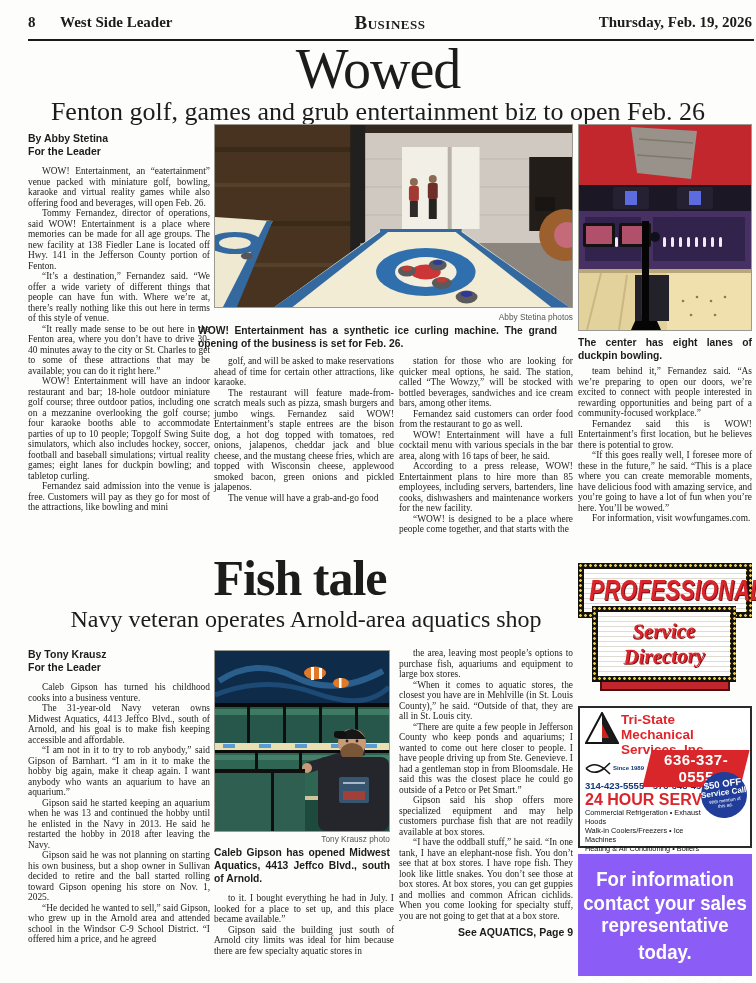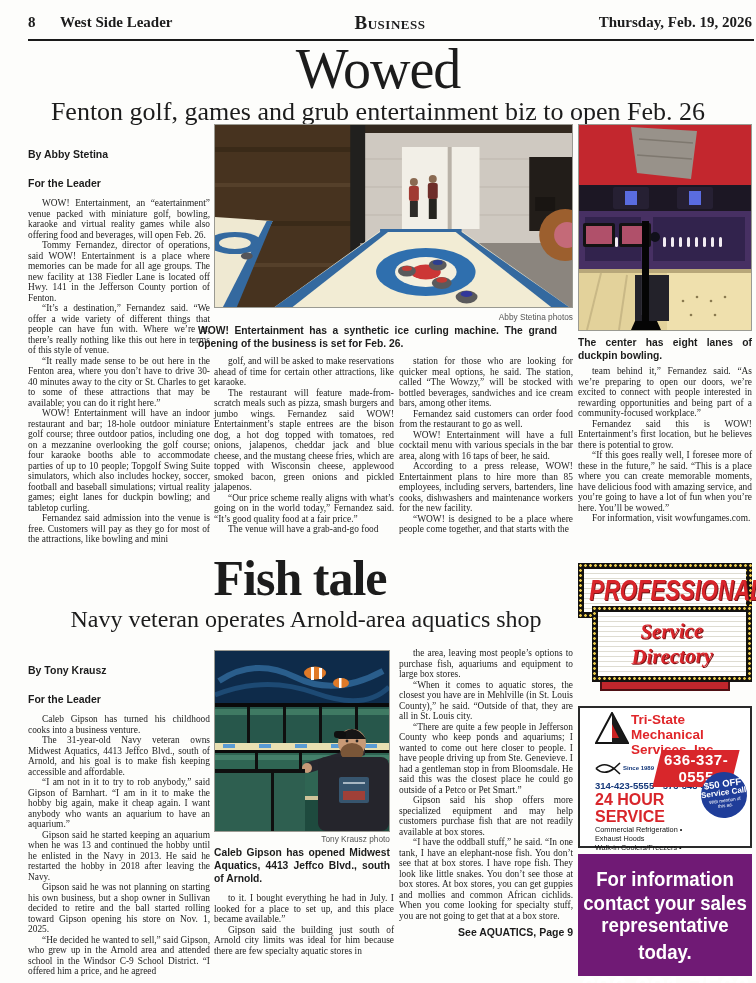--- a/index.html
+++ b/index.html
@@ -13,55 +13,55 @@
   .mast-rule{position:absolute;top:39px;left:28px;right:2px;height:2px;background:#1a1a1a;}
   
   .h-wowed{position:absolute;top:40px;left:0;width:756px;text-align:center;font-size:56px;font-weight:normal;letter-spacing:-1px;line-height:58px;}
   .sub-wowed{position:absolute;top:98px;left:0;width:756px;text-align:center;font-size:26px;line-height:28px;}
   .h-fish{position:absolute;top:552px;left:0;width:600px;text-align:center;font-size:50px;font-weight:bold;letter-spacing:-1px;line-height:52px;}
   .sub-fish{position:absolute;top:606px;left:0;width:612px;text-align:center;font-size:24px;line-height:26px;}
   
   .col{position:absolute;font-size:9.4px;line-height:10.5px;text-align:justify;}
   .col p{margin:0;text-indent:14px;}
   .byline{font-family:"Liberation Sans",sans-serif;font-weight:bold;font-size:10.5px;line-height:12.5px;margin-bottom:9px;text-align:left;text-indent:0;}
-  .byline div{text-indent:0;margin-top:16px;}
+  .byline div{text-indent:0;}
   .caption{position:absolute;font-family:"Liberation Sans",sans-serif;font-weight:bold;font-size:10.3px;line-height:13px;text-align:justify;}
   .credit{position:absolute;font-family:"Liberation Sans",sans-serif;font-size:8.3px;color:#555;text-align:right;}
   .jump{font-family:"Liberation Sans",sans-serif;font-weight:bold;font-size:10.5px;text-align:right;margin-top:6px;}
   
   .photo{position:absolute;border:1px solid #9a9a92;box-sizing:border-box;background:#222;}
   .photo svg{display:block;width:100%;height:100%;}
   
   .ad-directory{position:absolute;left:578px;top:563px;width:174px;}
   .marquee{background-color:#141210;background-image:radial-gradient(circle at 2.5px 2.5px,#e8c94a 1.05px,rgba(0,0,0,0) 1.6px);background-size:5px 5px;padding:6px;box-sizing:border-box;}
   .marquee-inner{background:repeating-linear-gradient(#ffffff 0 4px,#dedcd2 4px 5px);text-align:center;padding:8px 2px;}
   .m-top{width:174px;}
-  .m-bottom{width:160px;margin-left:14px;margin-top:-12px;position:relative;}
+  .m-bottom{width:144px;margin-left:14px;margin-top:-12px;position:relative;}
   .m-title{color:#d9252b;font-family:"Liberation Sans",sans-serif;font-weight:bold;font-style:italic;font-size:23px;transform:scale(.96,1.25);text-shadow:1px 1px 0 #7e1416;}
   .m-sub{color:#d9252b;font-family:"Liberation Serif",serif;font-weight:bold;font-style:italic;font-size:21px;transform:rotate(-1deg);text-shadow:1px 1px 0 #7e1416;}
   .m-bar{width:72%;height:8px;margin:-1px auto 0;background:#c0262c;border:2px solid #4e1013;border-top:none;}
   
-  .ad-tristate{position:absolute;left:578px;top:706px;width:174px;height:142px;background:#fff;border:2px solid #2a2a2a;box-sizing:border-box;font-family:"Liberation Sans",sans-serif;padding:4px 15px;}
+  .ad-tristate{position:absolute;left:578px;top:706px;width:174px;height:142px;background:#fff;border:2px solid #2a2a2a;box-sizing:border-box;font-family:"Liberation Sans",sans-serif;padding:4px 5px;}
   .ts-head{position:relative;padding-left:36px;min-height:34px;}
   .ts-tri{position:absolute;left:0;top:0;}
   .ts-name{color:#e0262a;font-weight:bold;font-size:13.5px;line-height:15px;}
   .ts-phone-row{display:flex;align-items:center;margin-top:2px;height:18px;}
   .ts-since{font-size:6px;font-weight:bold;color:#15387a;white-space:nowrap;margin:0 3px 0 2px;}
   .ts-banner{flex:1;background:#d8262b;transform:skewX(-14deg);text-align:center;padding:1px 0;}
   .ts-banner span{display:inline-block;transform:skewX(14deg);color:#fff;font-weight:bold;font-size:15px;letter-spacing:.5px;}
   .ts-alt{color:#15387a;font-weight:bold;font-size:9.5px;text-align:left;margin-top:3px;}
   .ts-hours{color:#d8262b;font-weight:bold;font-size:16px;line-height:17px;}
   .ts-services{font-size:7.3px;font-weight:normal;line-height:9px;color:#111;padding-right:42px;}
   .ts-circle{position:absolute;right:3px;top:64px;width:46px;height:46px;border-radius:50%;background:#1f3d99;color:#fff;text-align:center;transform:rotate(-8deg);padding-top:7px;box-sizing:border-box;}
   .ts-circle .a{font-size:9.5px;font-weight:bold;line-height:9px;}
   .ts-circle .b{font-size:8px;font-weight:bold;line-height:9px;}
   .ts-circle .c{font-size:4.6px;line-height:5px;width:34px;margin:1px auto 0;}
   .ts-slogan{color:#d8262b;font-weight:bold;font-style:italic;font-size:9.2px;text-align:center;margin-top:4px;font-family:"Liberation Serif",serif;}
   
-  .ad-sales{position:absolute;left:578px;top:854px;width:174px;height:122px;background:#701a75;color:#fff;font-family:"Liberation Sans",sans-serif;font-weight:bold;text-align:center;box-sizing:border-box;padding-top:13px;}
+  .ad-sales{position:absolute;left:578px;top:854px;width:174px;height:122px;background:#8b5cf6;color:#fff;font-family:"Liberation Sans",sans-serif;font-weight:bold;text-align:center;box-sizing:border-box;padding-top:13px;}
   .ad-sales .l{font-size:19px;line-height:24px;transform:scale(.98,1.1);}
   .ad-sales .ph{font-size:29px;letter-spacing:-1px;margin-top:10px;transform:scale(1,1.15);}
 </style>
 </head>
 <body>
 
 <div class="page">
 
   <div class="mast">
     <span class="pgnum">8</span>
@@ -136,21 +136,20 @@
         <ellipse cx="253" cy="169" rx="6" ry="3" fill="#31379a"></ellipse>
       </g>
     </svg>
   </div>
   <div class="credit" style="left:214px;top:312px;width:359px;">Abby Stetina photos</div>
   <div class="caption" style="left:198px;top:324px;width:359px;">WOW! Entertainment has a synthetic ice curling machine. The grand opening of the business is set for Feb. 26.</div>
 
   <div class="col" style="left:214px;top:356px;width:180px;">
     <p>golf, and will be asked to make reservations ahead of time for certain other attractions, like karaoke.</p>
     <p>The restaurant will feature made-from-scratch meals such as pizza, smash burgers and jumbo wings. Fernandez said WOW! Entertainment’s staple entrees are the bison dog, a hot dog topped with tomatoes, red onions, jalapenos, cheddar jack and blue cheese, and the mustang cheese fries, which are topped with Wisconsin cheese, applewood smoked bacon, green onions and pickled jalapenos.</p>
-    <p>“Our price scheme really aligns with what’s going on in the world today,” Fernandez said. “It’s good quality food at a fair price.”</p>
     <p>The venue will have a grab-and-go food</p>
   </div>
 
   <div class="col" style="left:399px;top:356px;width:174px;">
     <p>station for those who are looking for quicker meal options, he said. The station, called “The Wowzy,” will be stocked with bottled beverages, sandwiches and ice cream bars, among other items.</p>
     <p>Fernandez said customers can order food from the restaurant to go as well.</p>
     <p>WOW! Entertainment will have a full cocktail menu with various specials in the bar area, along with 16 taps of beer, he said.</p>
     <p>According to a press release, WOW! Entertainment plans to hire more than 85 employees, including servers, bartenders, line cooks, dishwashers and maintenance workers for the new facility.</p>
     <p>“WOW! is designed to be a place where people come together, and that starts with the</p>
   </div>

